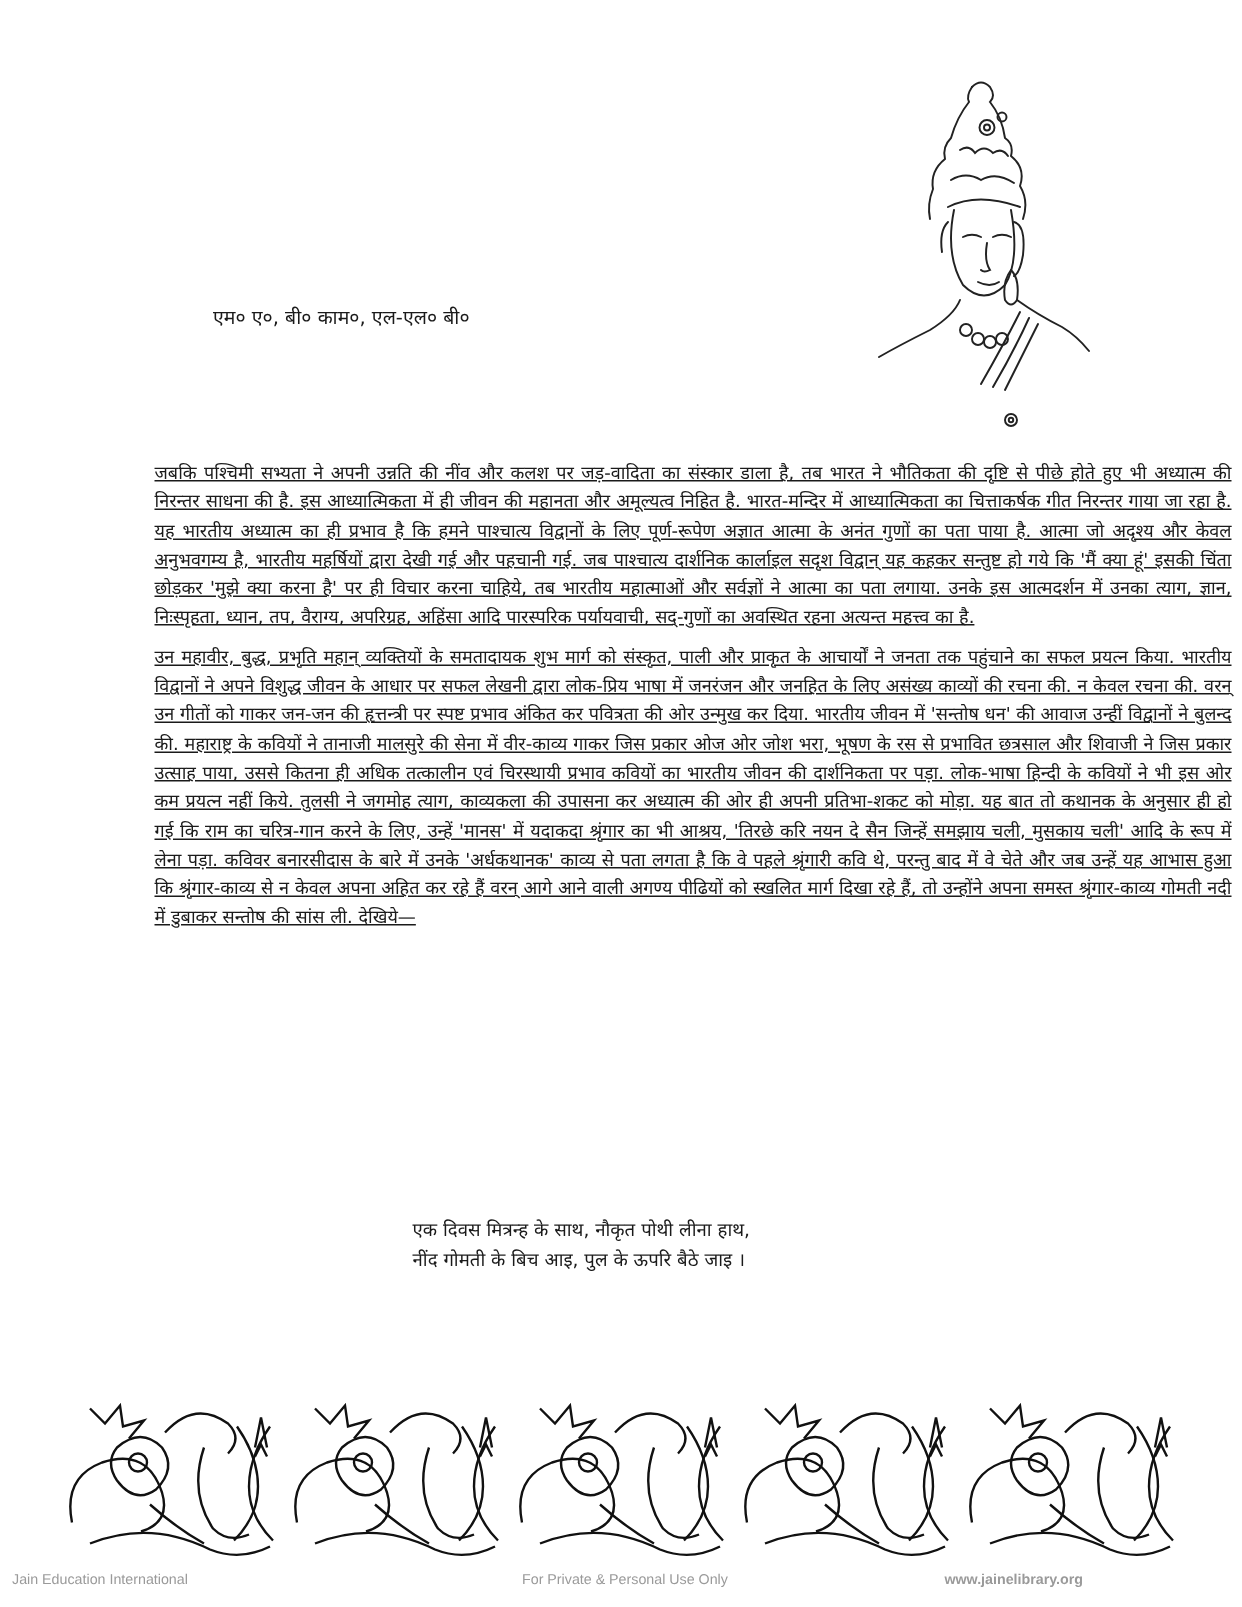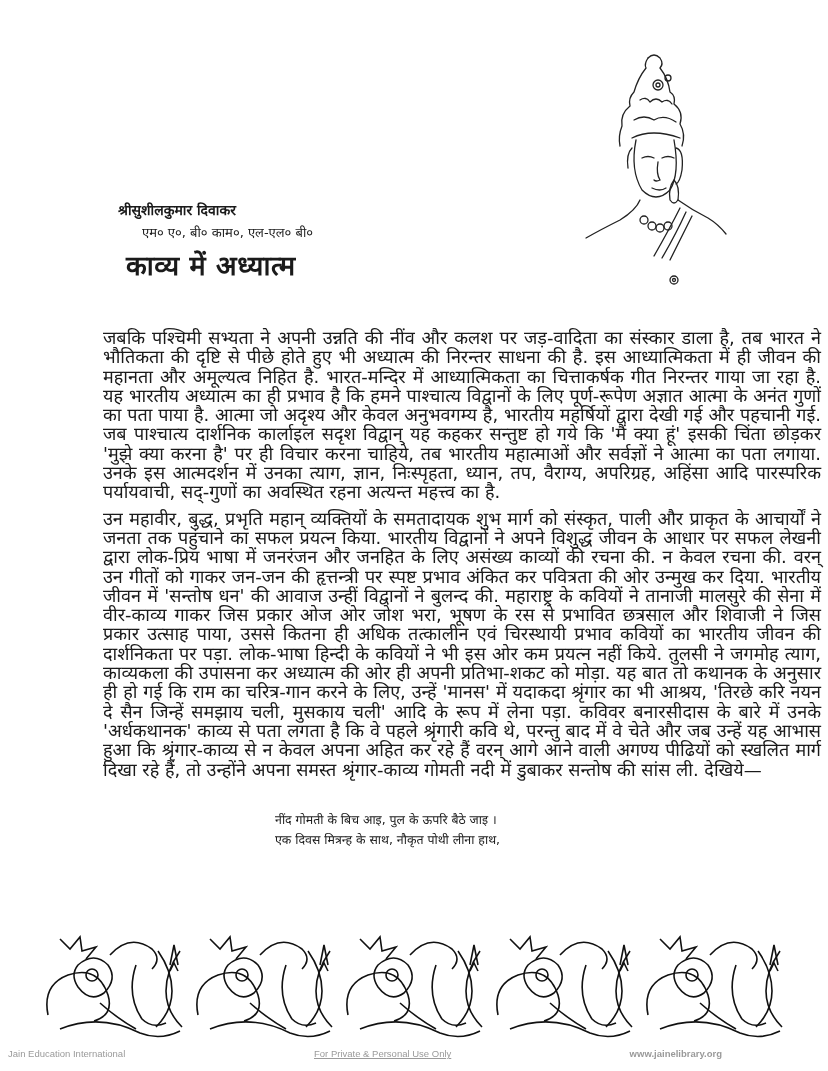--- a/index.html
+++ b/index.html
@@ -3,31 +3,31 @@
 <meta charset="utf-8">
 <style>
   html, body { margin: 0; padding: 0; background: #ffffff; }
   body { width: 828px; height: 1071px; position: relative; overflow: hidden;
          font-family: "DejaVu Sans", sans-serif; color: #1a1a1a; }
   .illustration { position: absolute; left: 570px; top: 40px; width: 160px; height: 250px; }
   .author-block { position: absolute; left: 118px; top: 200px; }
   .author-name { font-size: 14px; font-weight: bold; margin: 0; line-height: 20px; }
   .author-degrees { font-size: 13px; margin: 4px 0 0 24px; line-height: 18px; }
   .title { font-size: 27px; font-weight: bold; margin: 6px 0 0 8px; line-height: 36px; letter-spacing: 0.5px; }
-  .body-text { position: absolute; left: 103px; top: 328px; width: 718px;
-               font-size: 18px; line-height: 19.3px; text-align: justify; }
+  .body-text { position: absolute; left: 103px; top: 306px; width: 718px;
+               font-size: 12px; line-height: 19.3px; text-align: justify; text-decoration: underline; }
   .body-text p { margin: 0 0 7px 0; text-indent: 0; }
   .verse { position: absolute; left: 275px; top: 810px; font-size: 12.4px; line-height: 20px; }
   .verse div { white-space: nowrap; }
   .border-art { position: absolute; left: 40px; top: 925px; width: 760px; height: 115px; }
   .footer { position: absolute; top: 1048px; left: 0; width: 732px; height: 16px;
             font-family: "Liberation Sans", sans-serif; font-size: 9.5px; color: #9a9a9a; }
   .footer span { position: absolute; top: 0; }
   .f-left { left: 8px; }
-  .f-mid { left: 314px; text-decoration: underline; }
+  .f-mid { left: 348px; }
   .f-right { right: 10px; font-weight: bold; }
 </style>
 </head>
 <body>
 
 <div class="illustration">
   <svg width="160" height="250" viewBox="0 0 160 250" fill="none" stroke="#222" stroke-width="1.3" stroke-linecap="round">
 
     <path d="M78 18 q6 -6 12 0 q4 6 0 10 q8 10 10 24 q6 4 4 12 q10 8 6 20 q6 10 2 22"></path>
     <path d="M78 18 q-4 6 -2 10 q-8 10 -12 24 q-6 6 -4 14 q-10 8 -8 20 q-4 10 -2 20"></path>
@@ -57,33 +57,31 @@
       <circle cx="98" cy="186" r="4"></circle>
     <path d="M110 168 q-10 20 -26 48"></path>
     <path d="M116 172 q-10 22 -24 46"></path>
     <path d="M122 176 q-10 20 -22 44"></path>
     <circle cx="104" cy="240" r="4"></circle>
       <circle cx="104" cy="240" r="1.5"></circle>
   </svg>
 </div>
 
 <div class="author-block">
-  <p class="author-name">श्रीसुशीलकुमार दिवाकर</p>
   <p class="author-degrees">एम० ए०, बी० काम०, एल-एल० बी०</p>
-  <h1 class="title">काव्य में अध्यात्म</h1>
 </div>
 
 <div class="body-text">
   <p>जबकि पश्चिमी सभ्यता ने अपनी उन्नति की नींव और कलश पर जड़-वादिता का संस्कार डाला है, तब भारत ने भौतिकता की दृष्टि से पीछे होते हुए भी अध्यात्म की निरन्तर साधना की है. इस आध्यात्मिकता में ही जीवन की महानता और अमूल्यत्व निहित है. भारत-मन्दिर में आध्यात्मिकता का चित्ताकर्षक गीत निरन्तर गाया जा रहा है. यह भारतीय अध्यात्म का ही प्रभाव है कि हमने पाश्चात्य विद्वानों के लिए पूर्ण-रूपेण अज्ञात आत्मा के अनंत गुणों का पता पाया है. आत्मा जो अदृश्य और केवल अनुभवगम्य है, भारतीय महर्षियों द्वारा देखी गई और पहचानी गई. जब पाश्चात्य दार्शनिक कार्लाइल सदृश विद्वान् यह कहकर सन्तुष्ट हो गये कि 'मैं क्या हूं' इसकी चिंता छोड़कर 'मुझे क्या करना है' पर ही विचार करना चाहिये, तब भारतीय महात्माओं और सर्वज्ञों ने आत्मा का पता लगाया. उनके इस आत्मदर्शन में उनका त्याग, ज्ञान, निःस्पृहता, ध्यान, तप, वैराग्य, अपरिग्रह, अहिंसा आदि पारस्परिक पर्यायवाची, सद्-गुणों का अवस्थित रहना अत्यन्त महत्त्व का है.</p>
   <p>उन महावीर, बुद्ध, प्रभृति महान् व्यक्तियों के समतादायक शुभ मार्ग को संस्कृत, पाली और प्राकृत के आचार्यों ने जनता तक पहुंचाने का सफल प्रयत्न किया. भारतीय विद्वानों ने अपने विशुद्ध जीवन के आधार पर सफल लेखनी द्वारा लोक-प्रिय भाषा में जनरंजन और जनहित के लिए असंख्य काव्यों की रचना की. न केवल रचना की. वरन् उन गीतों को गाकर जन-जन की हृत्तन्त्री पर स्पष्ट प्रभाव अंकित कर पवित्रता की ओर उन्मुख कर दिया. भारतीय जीवन में 'सन्तोष धन' की आवाज उन्हीं विद्वानों ने बुलन्द की. महाराष्ट्र के कवियों ने तानाजी मालसुरे की सेना में वीर-काव्य गाकर जिस प्रकार ओज ओर जोश भरा, भूषण के रस से प्रभावित छत्रसाल और शिवाजी ने जिस प्रकार उत्साह पाया, उससे कितना ही अधिक तत्कालीन एवं चिरस्थायी प्रभाव कवियों का भारतीय जीवन की दार्शनिकता पर पड़ा. लोक-भाषा हिन्दी के कवियों ने भी इस ओर कम प्रयत्न नहीं किये. तुलसी ने जगमोह त्याग, काव्यकला की उपासना कर अध्यात्म की ओर ही अपनी प्रतिभा-शकट को मोड़ा. यह बात तो कथानक के अनुसार ही हो गई कि राम का चरित्र-गान करने के लिए, उन्हें 'मानस' में यदाकदा श्रृंगार का भी आश्रय, 'तिरछे करि नयन दे सैन जिन्हें समझाय चली, मुसकाय चली' आदि के रूप में लेना पड़ा. कविवर बनारसीदास के बारे में उनके 'अर्धकथानक' काव्य से पता लगता है कि वे पहले श्रृंगारी कवि थे, परन्तु बाद में वे चेते और जब उन्हें यह आभास हुआ कि श्रृंगार-काव्य से न केवल अपना अहित कर रहे हैं वरन् आगे आने वाली अगण्य पीढियों को स्खलित मार्ग दिखा रहे हैं, तो उन्होंने अपना समस्त श्रृंगार-काव्य गोमती नदी में डुबाकर सन्तोष की सांस ली. देखिये—</p>
 </div>
 
 <div class="verse">
+  <div>एक दिवस मित्रन्ह के साथ, नौकृत पोथी लीना हाथ,</div>
   <div>नींद गोमती के बिच आइ, पुल के ऊपरि बैठे जाइ ।</div>
-  <div>एक दिवस मित्रन्ह के साथ, नौकृत पोथी लीना हाथ,</div>
 </div>
 
 <div class="border-art">
   <svg width="760" height="115" viewBox="0 0 760 115" fill="none" stroke="#111" stroke-width="1.6">
     <g id="motif">
       <path d="M8 90 q-6 -30 20 -40 q30 -10 40 20 q6 20 -14 26"></path>
       <path d="M20 14 l10 10 l10 -12 l2 14 l14 -4 l-10 12"></path>
       <path d="M38 40 q16 -14 30 0 q10 14 -4 28 q-14 10 -26 -6 q-8 -12 0 -22z"></path>
       <circle cx="52" cy="50" r="6"></circle>
       <path d="M70 30 q20 -22 42 -6 q10 10 0 20"></path>

